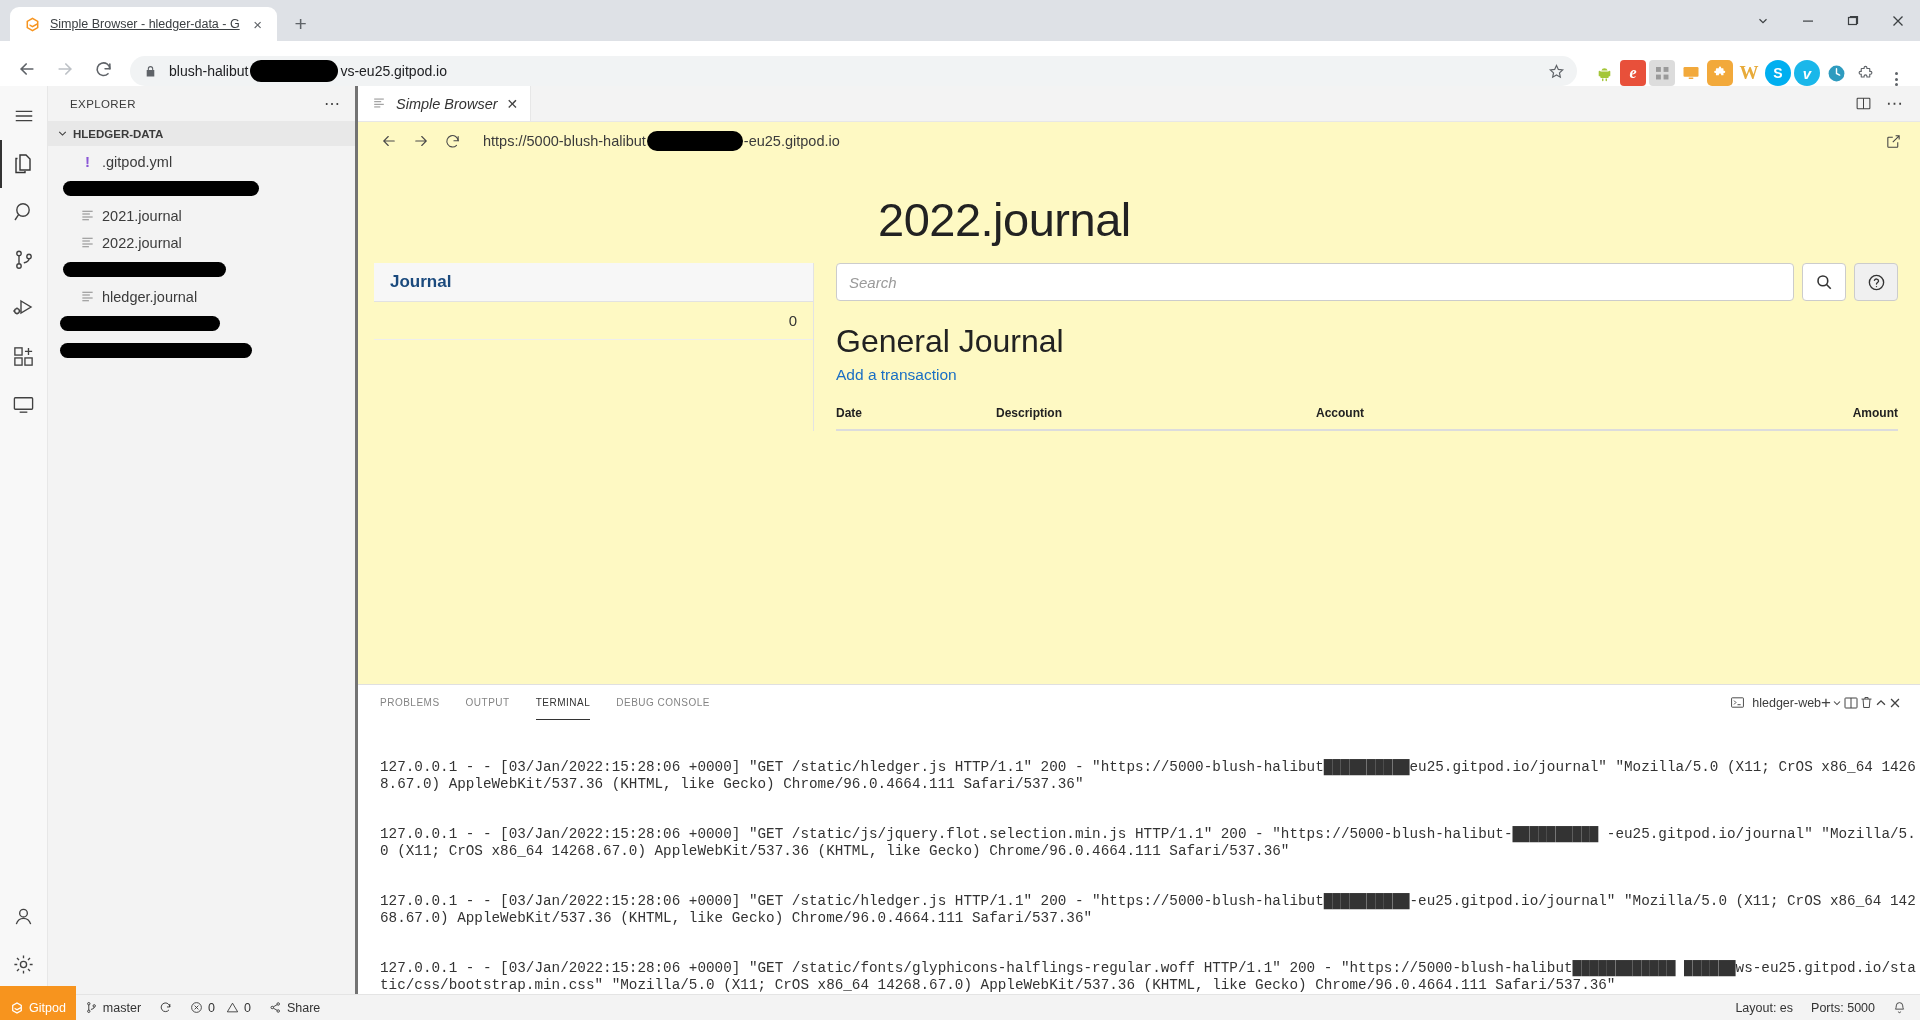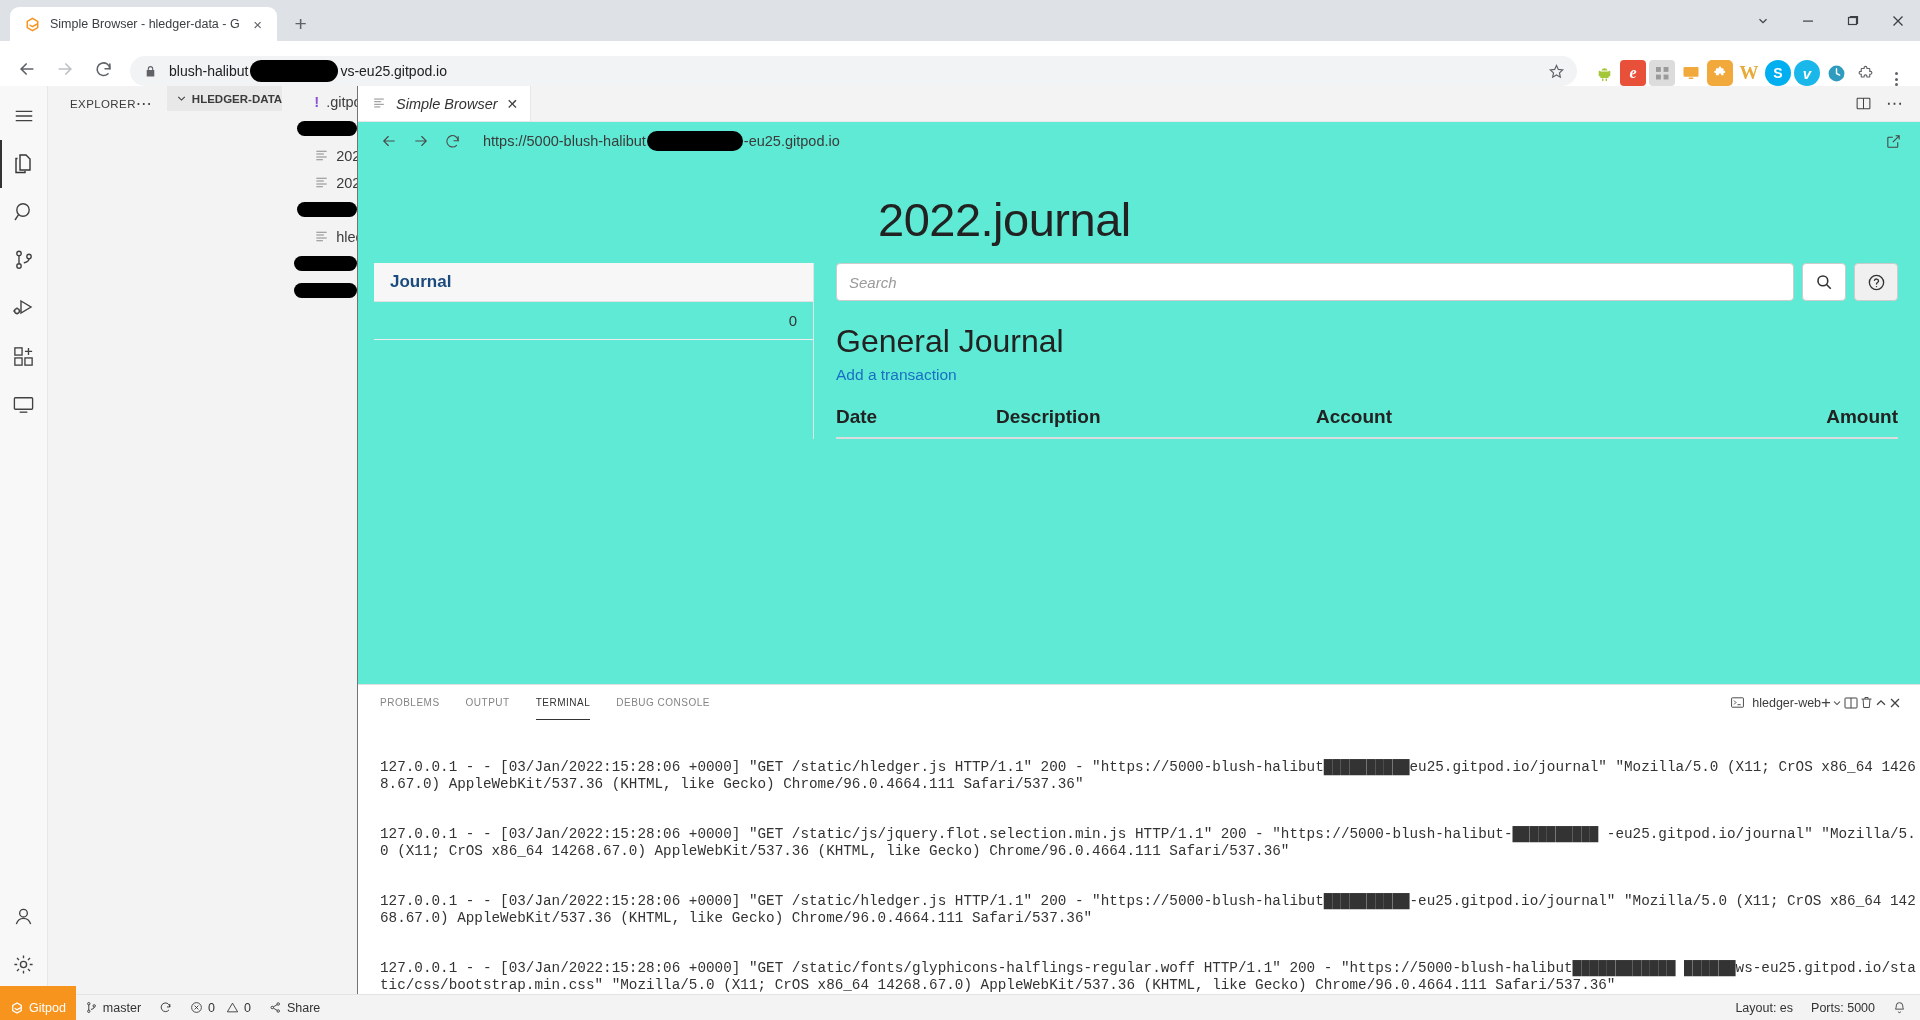--- a/index.html
+++ b/index.html
@@ -21,21 +21,21 @@
     height: 34px; background: #ffffff;
     border-radius: 9px 9px 0 0;
     display: flex; align-items: center;
     padding: 0 10px 0 14px; gap: 9px;
     min-width: 250px; max-width: 290px;
     position: relative;
   }
   .tab-favicon { width: 17px; height: 17px; flex: none; display:block; }
   .tab-title {
     font-size: 12.5px; color: #3c4043; white-space: nowrap;
-    overflow: hidden; text-overflow: clip; flex: 1;
+    overflow: hidden; text-overflow: clip; flex: 1; text-decoration: underline;
   }
   .tab-close {
     width: 18px; height: 18px; flex: none;
     display: flex; align-items: center; justify-content: center;
     color: #5f6368; font-size: 15px; line-height: 1; border-radius: 50%;
   }
   .tab-new {
     width: 28px; height: 28px; margin-left: 10px; margin-bottom: 3px;
     display: flex; align-items: center; justify-content: center;
     color: #5f6368; font-size: 21px; font-weight: 300; border-radius: 50%;
@@ -89,21 +89,21 @@
   }
   .act-item {
     width: 48px; height: 48px; display: flex; align-items: center;
     justify-content: center; color: #424242; position: relative;
   }
   .act-item.active::before {
     content:""; position:absolute; left:0; top:0; bottom:0; width:2px; background:#333;
   }
   .act-spacer { flex: 1; }
 
-  .sidebar { width: 310px; background: #f3f3f3; display: flex; flex: none; border-right:1px solid #737373; }
+  .sidebar { width: 310px; background: #f3f3f3; display: flex; flex-direction: column; flex: none; border-right:3px solid #737373; }
   .sb-header {
     height: 35px; display: flex; align-items: center; justify-content: space-between;
     padding: 0 14px 0 22px; font-size: 11.5px; letter-spacing: .4px; color: #3b3b3b;
   }
   .sb-more { color:#424242; font-size:16px; letter-spacing:1px; line-height:1; }
   .sb-section-head {
     height: 25px; display: flex; align-items: center; gap: 4px;
     padding-left: 8px; font-size: 11.5px; font-weight: bold; color: #3b3b3b;
     background:#e8e8e8;
   }
@@ -129,21 +129,21 @@
   .etab {
     background: #ffffff; display: flex; align-items: center; gap: 9px;
     padding: 0 12px 0 14px; font-size: 14.5px; color: #333;
     font-style: italic; border-right: 1px solid #e7e7e7; min-width: 165px;
   }
   .etab .close { font-size: 14px; color: #424242; font-style: normal; }
   .tabs-actions {
     margin-left: auto; display: flex; align-items: center; gap: 14px; padding-right: 16px; color: #424242;
   }
 
-  .browser-pane { flex: 1; display: flex; flex-direction: column; background: #5eead4; min-height: 0; }
+  .browser-pane { flex: 1; display: flex; flex-direction: column; background: #fef9c3; min-height: 0; }
   .sbrowser-bar {
     height: 38px; display: flex; align-items: center; gap: 14px;
     padding: 0 18px 0 22px; color: #4a4a4a; flex: none;
   }
   .sb-url { font-size: 14.5px; color: #3b3b3b; margin-left: 8px; display:flex; align-items:center; white-space: nowrap; }
   .sb-open-ext { margin-left: auto; color: #424242; }
 
   .hweb { flex: 1; overflow: hidden; padding: 0 0 0 0; display: flex; flex-direction: column; min-height:0; }
   .hweb-title {
     font-size: 47px; font-weight: normal; color: #222;
@@ -168,21 +168,21 @@
     display: flex; align-items: center; background: #fff;
   }
   .search-btn, .help-btn {
     width: 44px; height: 38px; border: 1px solid #ccc; border-radius: 4px;
     background: #fff; display: flex; align-items: center; justify-content: center; color: #333;
   }
   .hweb-h2 { font-size: 32px; color: #222; margin: 22px 0 6px 0; font-weight: normal; }
   .addtx { font-size: 15.5px; color: #1a6fc4; margin-bottom: 16px; display: inline-block; }
   .tx-table { width: 100%; border-collapse: collapse; }
   .tx-table th {
-    text-align: left; font-size: 19px; font-weight: bold; color: #222;
+    text-align: left; font-size: 12px; font-weight: bold; color: #222;
     padding: 6px 0 9px 0; border-bottom: 2px solid #dcdcdc;
   }
   .tx-table th.right { text-align: right; margin-top: 36px; }
 
   
   .panel { height: 310px; border-top: 1px solid #e0e0e0; display: flex; flex-direction: column; flex: none; background: #fff; }
   .panel-tabs {
     height: 35px; display: flex; align-items: center; gap: 26px;
     padding-left: 22px; flex: none;
   }

